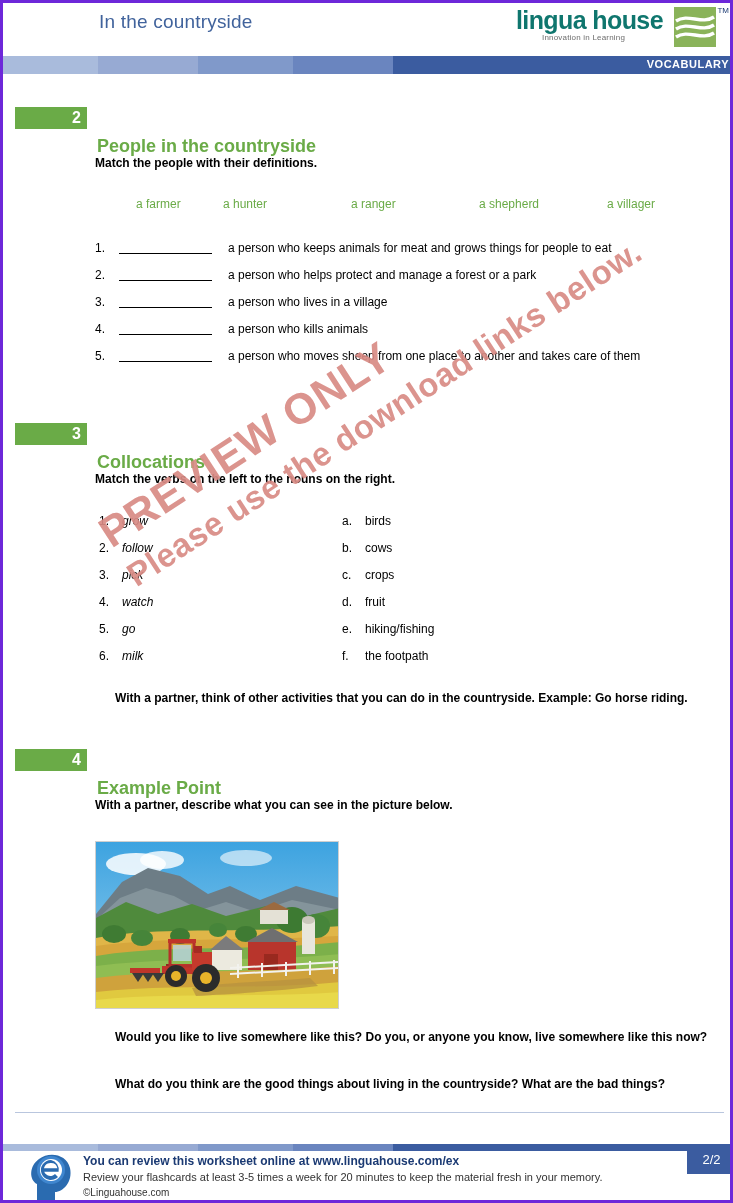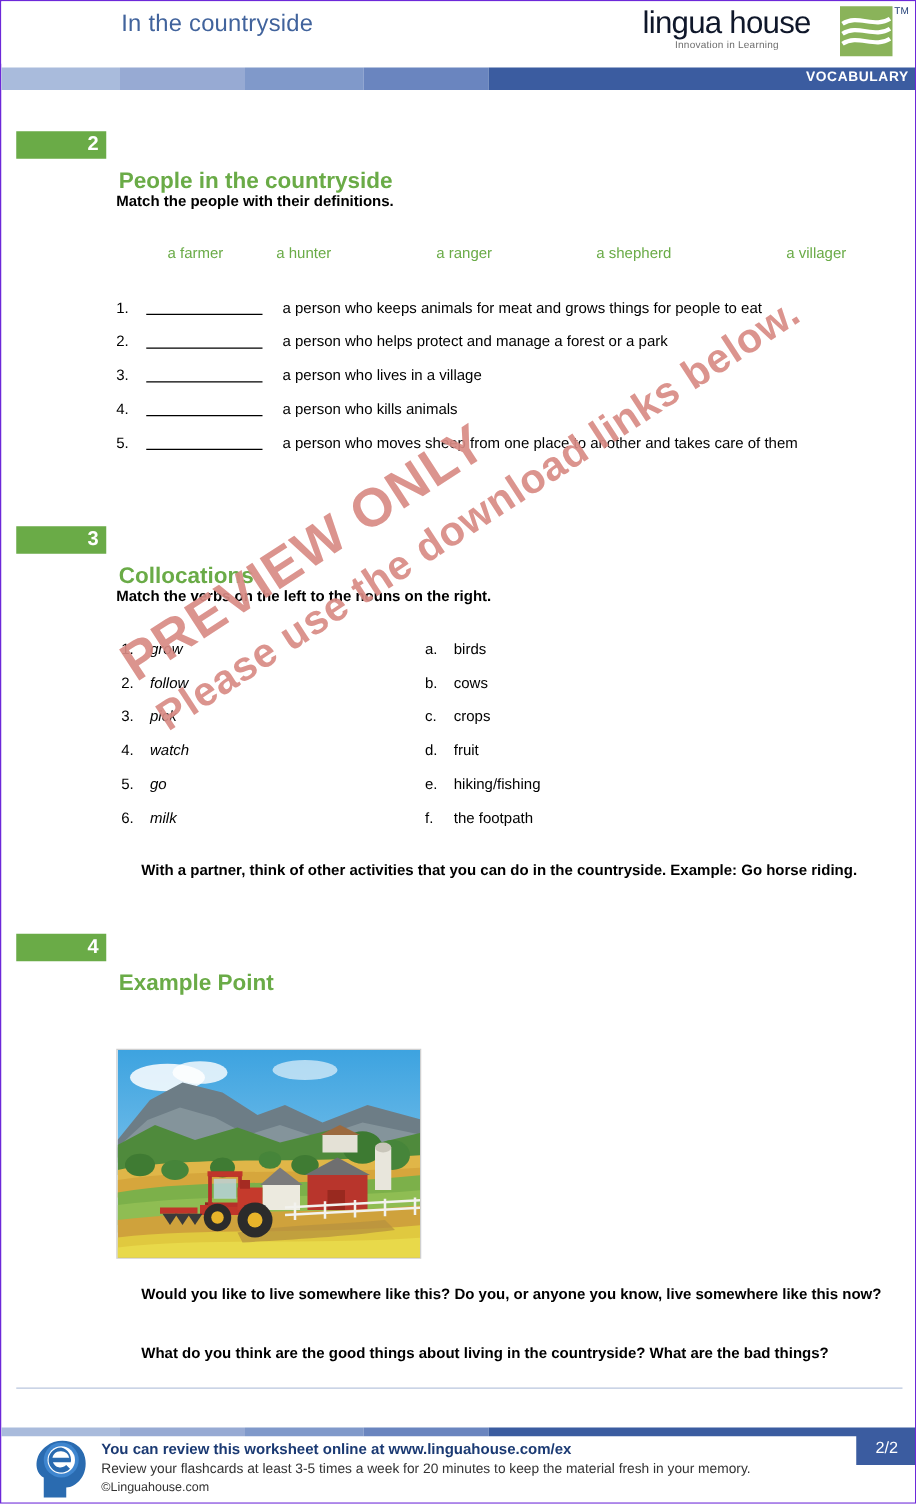--- a/index.html
+++ b/index.html
@@ -11,21 +11,21 @@
     font-family: "Liberation Sans", sans-serif;
     color: #000000;
   }
   #page {
     position: relative;
     width: 733px;
     height: 1203px;
     background: #ffffff;
     overflow: hidden;
     box-sizing: border-box;
-    border: 1px solid #6d28d9;
+    border: 3px solid #6d28d9;
   }
 
   
   .header {
     position: absolute;
     left: 0; top: 0;
     width: 733px; height: 50px;
     background: #ffffff;
   }
   .header-title {
@@ -38,22 +38,22 @@
   }
   .logo {
     position: absolute;
     right: 6px; top: 2px;
     width: 214px; height: 45px;
   }
   .logo-word {
     position: absolute;
     left: 0; top: 1px;
     font-size: 25px;
-    font-weight: normal;
-    color: #0f172a;
+    font-weight: bold;
+    color: #0f766e;
     letter-spacing: -0.6px;
     white-space: nowrap;
   }
   .logo-tag {
     position: absolute;
     left: 26px; top: 28px;
     font-size: 8px;
     color: #6d6d6d;
     letter-spacing: .2px;
     white-space: nowrap;
@@ -265,21 +265,21 @@
     <div class="sec-title">People in the countryside</div>
   </div>
 
   <div class="instr" style="top:152px;">Match the people with their definitions.</div>
 
   <div class="wordbank">
     <div class="wb-item" style="left:0px;margin-left:41px;">a farmer</div>
     <div class="wb-item" style="left:128px;">a hunter</div>
     <div class="wb-item" style="left:256px;">a ranger</div>
     <div class="wb-item" style="left:384px;">a shepherd</div>
-    <div class="wb-item" style="left:536px;">a villager</div>
+    <div class="wb-item" style="left:512px;">a villager</div>
   </div>
 
   <div class="matchlist">
     <div class="match-row">
       <span class="m-num">1.</span>
       <span class="m-blank"></span>
       <span class="m-def">a person who keeps animals for meat and grows things for people to eat</span>
     </div>
     <div class="match-row">
       <span class="m-num">2.</span>
@@ -349,20 +349,21 @@
     </div>
   </div>
 
   <div class="para" style="top:687px;">With a partner, think of other activities that you can do in the countryside. Example: Go horse riding.</div>
 
   <div class="sec-head" style="top:746px;">
     <div class="sec-badge">4</div>
     <div class="sec-title">Example Point</div>
   </div>
 
+  <div class="instr" style="top:794px;">With a partner, describe what you can see in the picture below.</div>
 
   <div class="picture">
     <svg width="244" height="168" viewBox="0 0 244 168">
       <defs>
         <linearGradient id="sky" x1="0" y1="0" x2="0" y2="1">
           <stop offset="0%" stop-color="#3da3e0"></stop>
           <stop offset="100%" stop-color="#9ed3f0"></stop>
         </linearGradient>
       </defs>
       <rect x="0" y="0" width="244" height="168" fill="url(#sky)"></rect>

